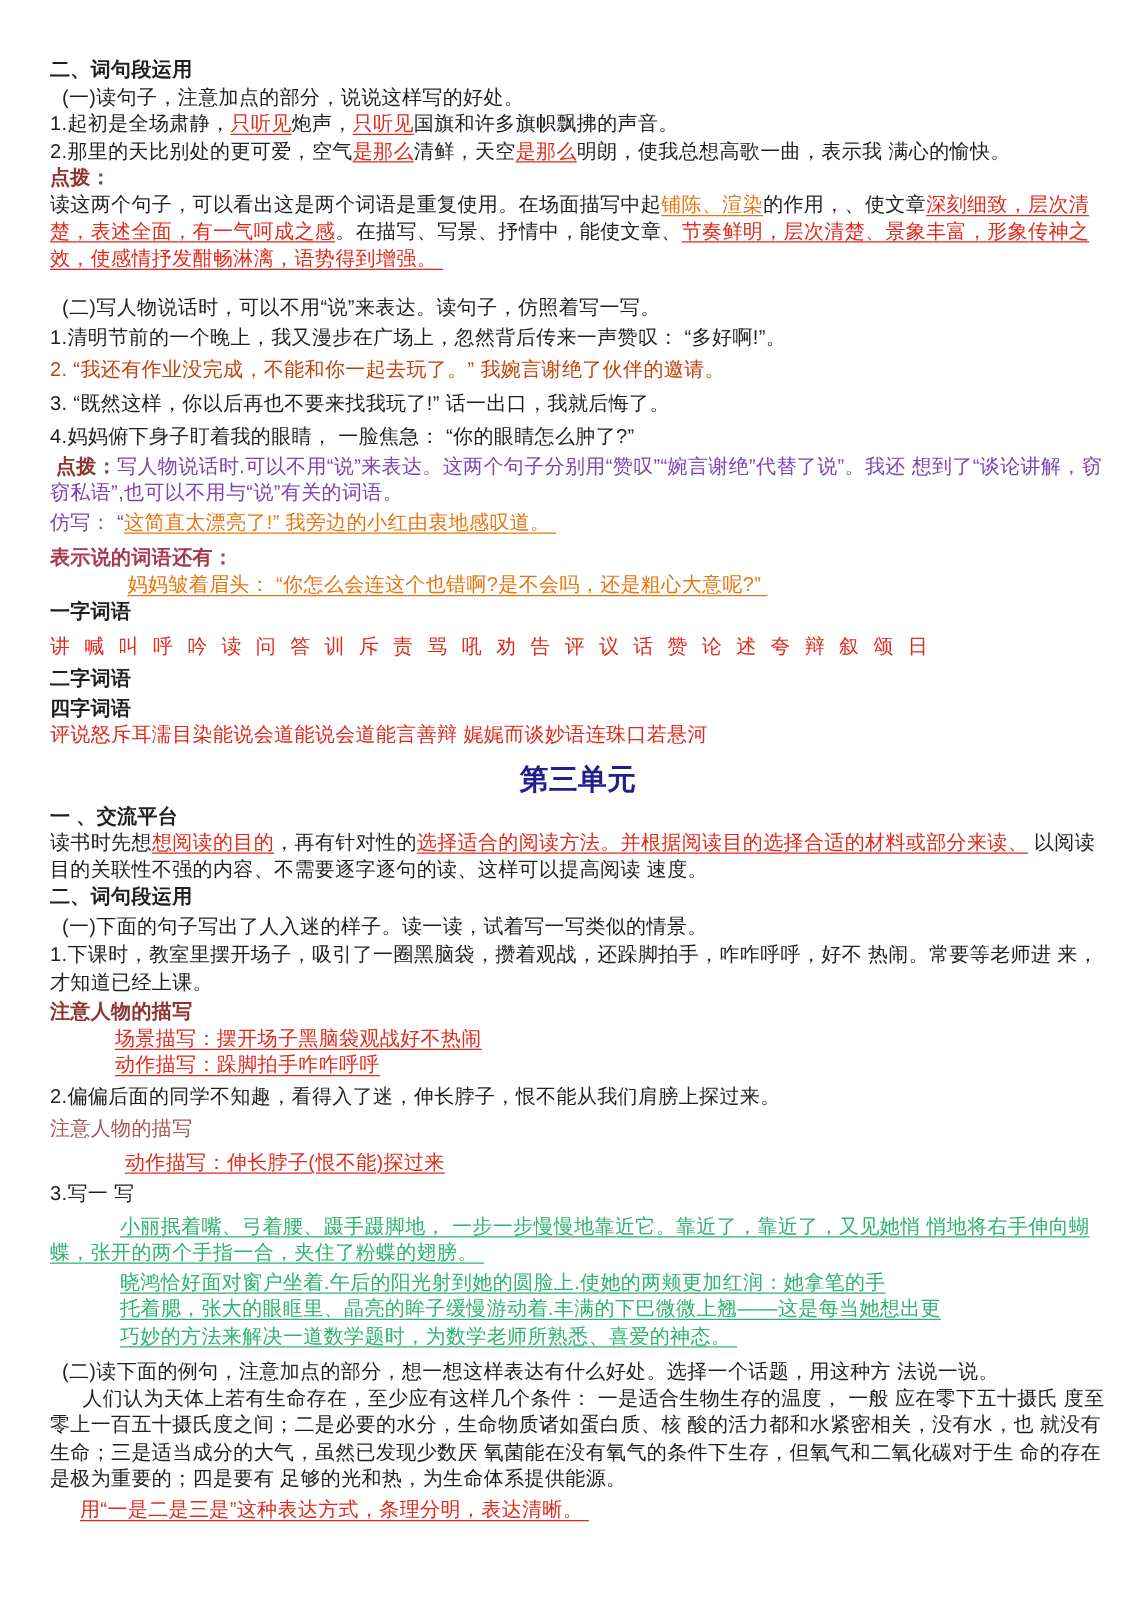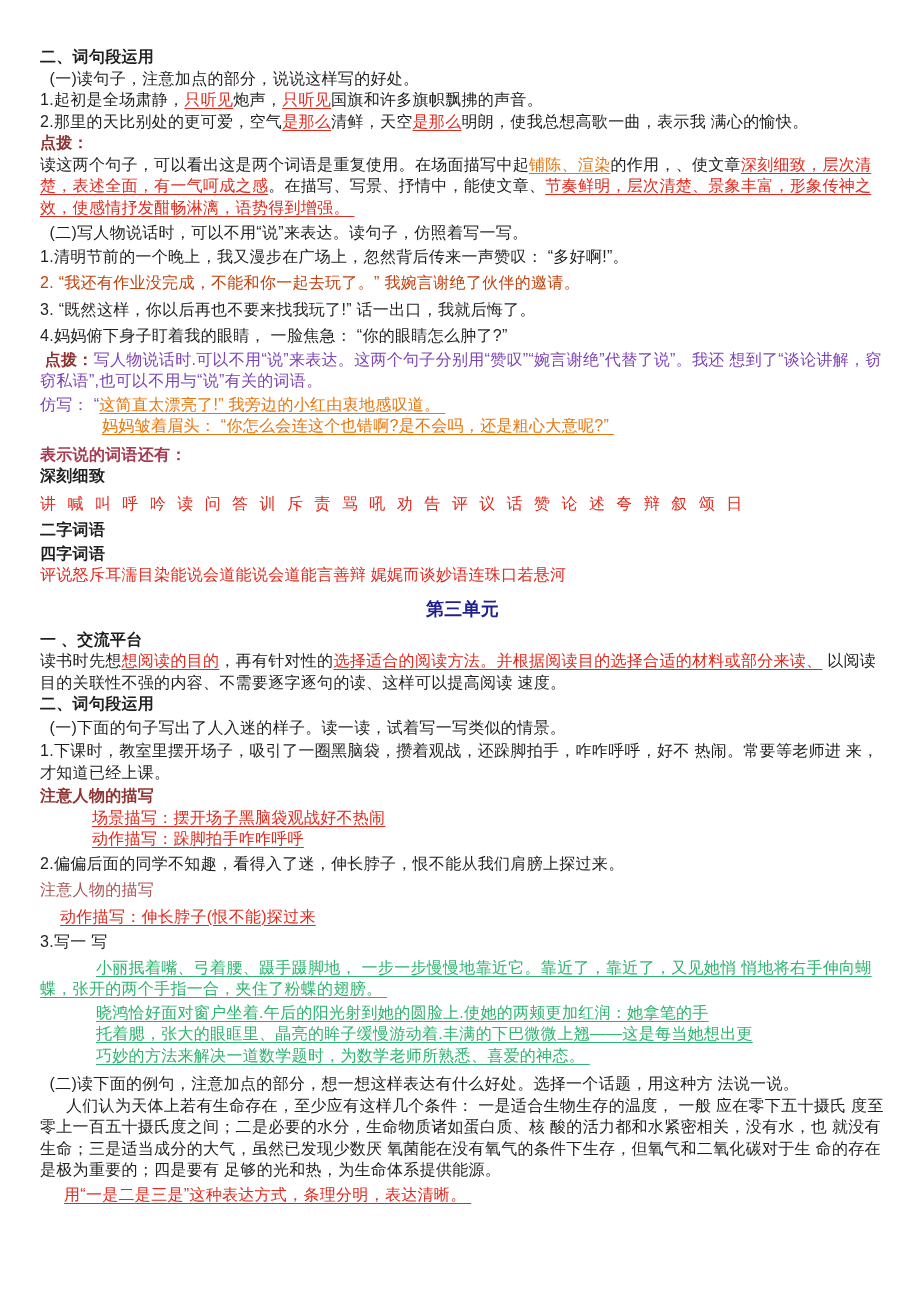--- a/index.html
+++ b/index.html
@@ -18,59 +18,59 @@
   #doc {
     box-sizing: border-box;
     width: 917px;
     height: 908px;
     padding: 46px 32px 0 40px;
   }
   .line { white-space: pre-wrap; }
   .line span { text-decoration-thickness: 1px; }
   .u { text-decoration: underline; text-underline-offset: 3px; }
   .b { font-weight: bold; }
-  .unit-title { font-size: 18px; line-height: 26px; }
+  .unit-title { font-size: 23px; line-height: 26px; }
   .spaced { letter-spacing: 3.5px; }
 </style>
 </head>
 <body>
 
 <div id="doc">
     <div class="line"><span class="b" style="color: rgb(31, 31, 31);">二、词句段运用</span></div>
     <div class="line"><span style="color: rgb(31, 31, 31);">  (一)读句子，注意加点的部分，说说这样写的好处。</span></div>
     <div class="line"><span style="color: rgb(31, 31, 31);">1.起初是全场肃静，</span><span class="u" style="color: rgb(224, 42, 30);">只听见</span><span style="color: rgb(31, 31, 31);">炮声，</span><span class="u" style="color: rgb(224, 42, 30);">只听见</span><span style="color: rgb(31, 31, 31);">国旗和许多旗帜飘拂的声音。</span></div>
     <div class="line"><span style="color: rgb(31, 31, 31);">2.那里的天比别处的更可爱，空气</span><span class="u" style="color: rgb(224, 42, 30);">是那么</span><span style="color: rgb(31, 31, 31);">清鲜，天空</span><span class="u" style="color: rgb(224, 42, 30);">是那么</span><span style="color: rgb(31, 31, 31);">明朗，使我总想高歌一曲，表示我 满心的愉快。</span></div>
     <div class="line"><span class="b" style="color: rgb(142, 52, 51);">点拨：</span></div>
     <div class="line"><span style="color: rgb(31, 31, 31);">读这两个句子，可以看出这是两个词语是重复使用。在场面描写中起</span><span class="u" style="color: rgb(231, 117, 14);">铺陈、渲染</span><span style="color: rgb(31, 31, 31);">的作用，、使文章</span><span class="u" style="color: rgb(224, 42, 30);">深刻细致，层次清楚，表述全面，有一气呵成之感</span><span style="color: rgb(31, 31, 31);">。在描写、写景、抒情中，能使文章、</span><span class="u" style="color: rgb(224, 42, 30);">节奏鲜明，层次清楚、景象丰富，形象传神之效，使感情抒发酣畅淋漓，语势得到增强。 </span></div>
-    <div class="line" style="margin-top: 4px;"><span style="color: rgb(31, 31, 31);">  (二)写人物说话时，可以不用“说”来表达。读句子，仿照着写一写。</span></div>
+    <div class="line" style="margin-top: 18px;"><span style="color: rgb(31, 31, 31);">  (二)写人物说话时，可以不用“说”来表达。读句子，仿照着写一写。</span></div>
     <div class="line" style="margin-top: 2px;"><span style="color: rgb(31, 31, 31);">1.清明节前的一个晚上，我又漫步在广场上，忽然背后传来一声赞叹： “多好啊!”。</span></div>
     <div class="line" style="margin-top: 5px;"><span style="color: #c2410c;">2. “我还有作业没完成，不能和你一起去玩了。” 我婉言谢绝了伙伴的邀请。</span></div>
     <div class="line" style="margin-top: 5px;"><span style="color: rgb(31, 31, 31);">3. “既然这样，你以后再也不要来找我玩了!” 话一出口，我就后悔了。</span></div>
     <div class="line" style="margin-top: 5px;"><span style="color: rgb(31, 31, 31);">4.妈妈俯下身子盯着我的眼睛， 一脸焦急： “你的眼睛怎么肿了?”</span></div>
     <div class="line" style="margin-top: 2px;"><span class="b" style="color: rgb(142, 52, 51);"> 点拨：</span><span style="color: rgb(125, 67, 181);">写人物说话时.可以不用“说”来表达。这两个句子分别用“赞叹”“婉言谢绝”代替了说”。我还 想到了“谈论讲解，窃窃私语”,也可以不用与“说”有关的词语。</span></div>
     <div class="line" style="margin-top: 2px;"><span style="color: rgb(125, 67, 181);">仿写： “</span><span class="u" style="color: rgb(231, 117, 14);">这简直太漂亮了!” 我旁边的小红由衷地感叹道。 </span></div>
+    <div class="line" style="margin-top: 7px;"><span class="b" style="color: rgb(166, 58, 80);">表示说的词语还有：</span></div>
     <div class="line" style="margin-left: 62px;"><span class="u" style="color: rgb(231, 117, 14);">妈妈皱着眉头： “你怎么会连这个也错啊?是不会吗，还是粗心大意呢?” </span></div>
-    <div class="line" style="margin-top: 7px;"><span class="b" style="color: rgb(166, 58, 80);">表示说的词语还有：</span></div>
-    <div class="line"><span class="b" style="color: rgb(31, 31, 31);">深刻细致</span></div>
+    <div class="line"><span class="b" style="color: rgb(31, 31, 31);">一字词语</span></div>
     <div class="line spaced" style="margin-top: 6px;"><span style="color: rgb(224, 42, 30);">讲 喊 叫 呼 吟 读 问 答 训 斥 责 骂 吼 劝 告 评 议 话 赞 论 述 夸 辩 叙 颂 日</span></div>
     <div class="line" style="margin-top: 5px;"><span class="b" style="color: rgb(31, 31, 31);">二字词语</span></div>
     <div class="line" style="margin-top: 2px;"><span class="b" style="color: rgb(31, 31, 31);">四字词语</span></div>
     <div class="line"><span style="color: rgb(224, 42, 30);">评说怒斥耳濡目染能说会道能说会道能言善辩 娓娓而谈妙语连珠口若悬河</span></div>
     <div class="line unit-title" style="margin-top: 10px; text-align: center;"><span class="b" style="color: rgb(30, 30, 142);">第三单元</span></div>
     <div class="line" style="margin-top: 7px;"><span class="b" style="color: rgb(31, 31, 31);">一 、交流平台</span></div>
     <div class="line"><span style="color: rgb(31, 31, 31);">读书时先想</span><span class="u" style="color: rgb(224, 42, 30);">想阅读的目的</span><span style="color: rgb(31, 31, 31);">，再有针对性的</span><span class="u" style="color: rgb(224, 42, 30);">选择适合的阅读方法。并根据阅读目的选择合适的材料或部分来读、</span><span style="color: rgb(31, 31, 31);"> 以阅读 目的关联性不强的内容、不需要逐字逐句的读、这样可以提高阅读 速度。</span></div>
     <div class="line"><span class="b" style="color: rgb(31, 31, 31);">二、词句段运用</span></div>
     <div class="line" style="margin-top: 2px;"><span style="color: rgb(31, 31, 31);">  (一)下面的句子写出了人入迷的样子。读一读，试着写一写类似的情景。</span></div>
     <div class="line" style="margin-top: 2px;"><span style="color: rgb(31, 31, 31);">1.下课时，教室里摆开场子，吸引了一圈黑脑袋，攒着观战，还跺脚拍手，咋咋呼呼，好不 热闹。常要等老师进 来，才知道已经上课。</span></div>
     <div class="line" style="margin-top: 2px;"><span class="b" style="color: rgb(142, 52, 51);">注意人物的描写</span></div>
     <div class="line" style="margin-left: 52px;"><span class="u" style="color: rgb(224, 42, 30);">场景描写：摆开场子黑脑袋观战好不热闹</span></div>
     <div class="line" style="margin-left: 52px;"><span class="u" style="color: rgb(224, 42, 30);">动作描写：跺脚拍手咋咋呼呼</span></div>
     <div class="line" style="margin-top: 3px;"><span style="color: rgb(31, 31, 31);">2.偏偏后面的同学不知趣，看得入了迷，伸长脖子，恨不能从我们肩膀上探过来。</span></div>
     <div class="line" style="margin-top: 5px;"><span style="color: rgb(168, 85, 85);">注意人物的描写</span></div>
-    <div class="line" style="margin-top: 5px; margin-left: 20px;"><span class="u" style="color: rgb(224, 42, 30);">动作描写：伸长脖子(恨不能)探过来</span></div>
+    <div class="line" style="margin-top: 5px; margin-left: 60px;"><span class="u" style="color: rgb(224, 42, 30);">动作描写：伸长脖子(恨不能)探过来</span></div>
     <div class="line" style="margin-top: 4px;"><span style="color: rgb(31, 31, 31);">3.写一 写</span></div>
     <div class="line" style="margin-top: 4px; text-indent: 56px;"><span class="u" style="color: rgb(46, 179, 112);">小丽抿着嘴、弓着腰、蹑手蹑脚地， 一步一步慢慢地靠近它。靠近了，靠近了，又见她悄 悄地将右手伸向蝴蝶，张开的两个手指一合，夹住了粉蝶的翅膀。 </span></div>
     <div class="line" style="margin-top: 2px; margin-left: 56px;"><span class="u" style="color: rgb(46, 179, 112);">晓鸿恰好面对窗户坐着.午后的阳光射到她的圆脸上.使她的两颊更加红润：她拿笔的手</span></div>
     <div class="line" style="margin-left: 56px;"><span class="u" style="color: rgb(46, 179, 112);">托着腮，张大的眼眶里、晶亮的眸子缓慢游动着.丰满的下巴微微上翘——这是每当她想出更</span></div>
     <div class="line" style="margin-left: 56px;"><span class="u" style="color: rgb(46, 179, 112);">巧妙的方法来解决一道数学题时，为数学老师所熟悉、喜爱的神态。 </span></div>
     <div class="line" style="margin-top: 7px;"><span style="color: rgb(31, 31, 31);">  (二)读下面的例句，注意加点的部分，想一想这样表达有什么好处。选择一个话题，用这种方 法说一说。</span></div>
     <div class="line" style="text-indent: 26px;"><span style="color: rgb(31, 31, 31);">人们认为天体上若有生命存在，至少应有这样几个条件： 一是适合生物生存的温度， 一般 应在零下五十摄氏 度至零上一百五十摄氏度之间；二是必要的水分，生命物质诸如蛋白质、核 酸的活力都和水紧密相关，没有水，也 就没有生命；三是适当成分的大气，虽然已发现少数厌 氧菌能在没有氧气的条件下生存，但氧气和二氧化碳对于生 命的存在是极为重要的；四是要有 足够的光和热，为生命体系提供能源。</span></div>
     <div class="line" style="margin-top: 3px; margin-left: 24px;"><span class="u" style="color: rgb(224, 42, 30);">用“一是二是三是”这种表达方式，条理分明，表达清晰。 </span></div>
   </div>
 

